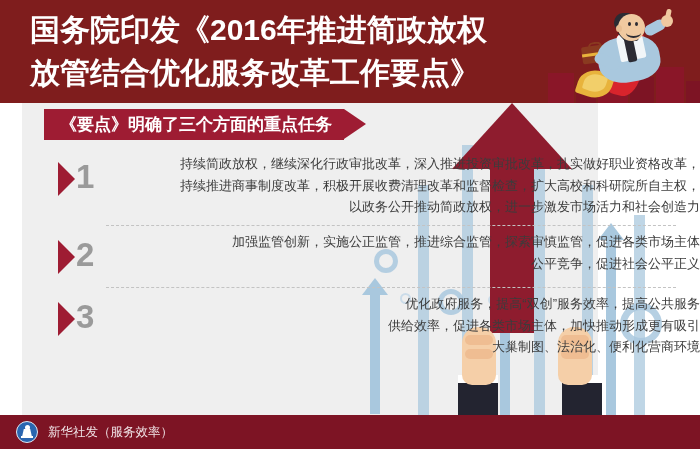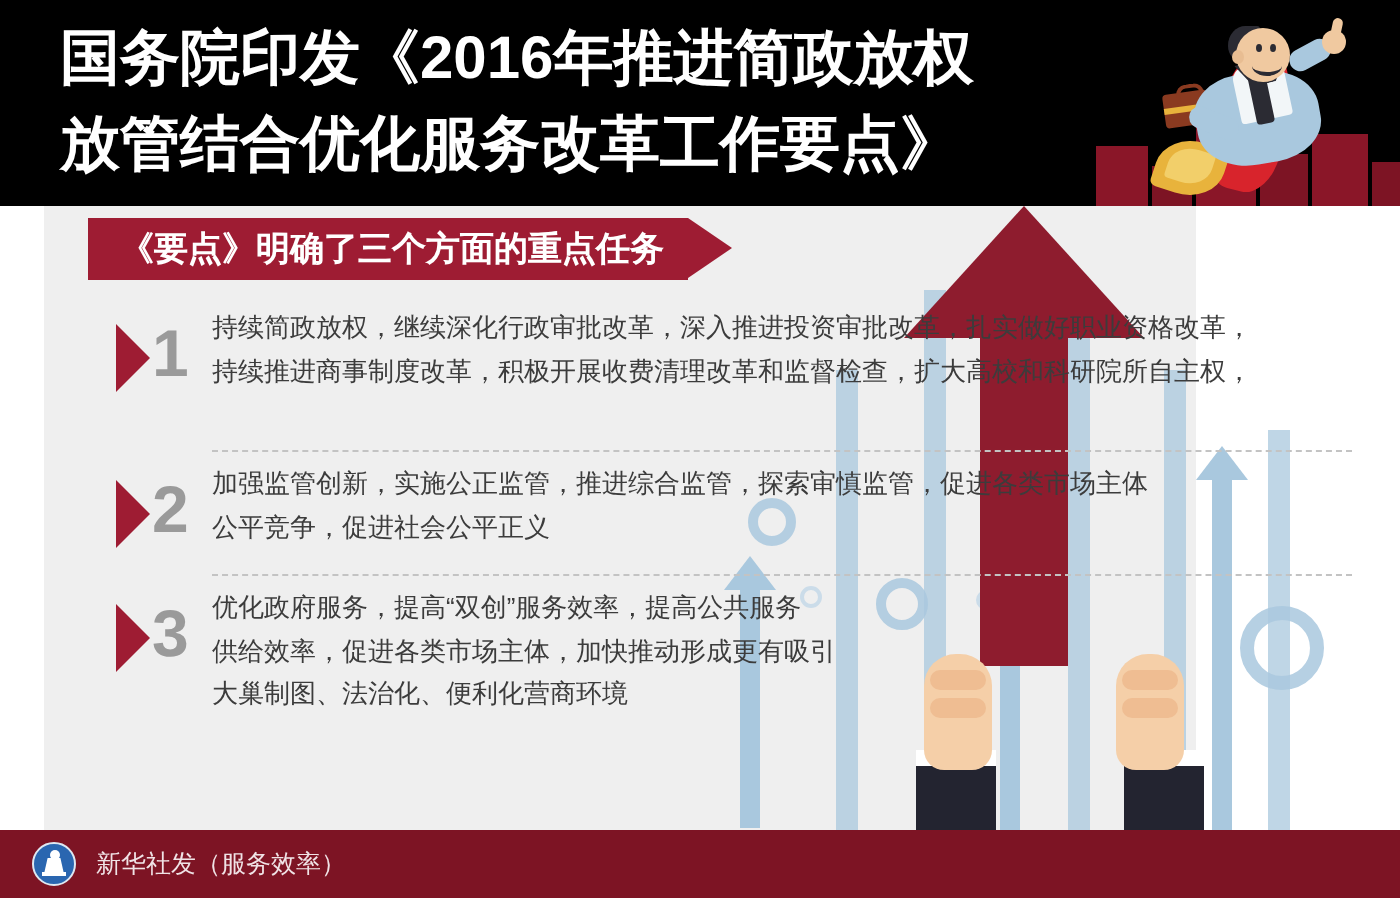--- a/index.html
+++ b/index.html
@@ -4,21 +4,21 @@
 <style>
   html,body{margin:0;padding:0;}
   body{
     width:700px;height:449px;overflow:hidden;
     font-family:"Liberation Sans","DejaVu Sans",sans-serif;
     background:#ffffff;
   }
   .poster{position:relative;width:700px;height:449px;overflow:hidden;background:#fff;}
 
   
-  .header{position:absolute;left:0;top:0;width:700px;height:103px;background:#000000;overflow:hidden;}
+  .header{position:absolute;left:0;top:0;width:700px;height:103px;background:#7f1d1d;overflow:hidden;}
   .header-title{
     position:absolute;left:30px;top:8px;width:520px;
     color:#ffffff;font-size:30px;line-height:43px;font-weight:bold;letter-spacing:0px;
     white-space:nowrap;
   }
   .header-title div{white-space:nowrap;}
 
   
   .skyline{position:absolute;left:548px;bottom:0;width:152px;height:46px;}
   .bld{position:absolute;bottom:0;background:#8a1628;}
@@ -101,21 +101,21 @@
 
   
   .items{position:absolute;left:22px;top:44px;width:656px;height:264px;z-index:5;}
   .item{position:relative;padding-left:62px;}
   .i1{height:72px;padding-top:6px;}
   .i2{height:56px;padding-top:6px;}
   .i3{height:76px;padding-top:6px;}
   .marker{position:absolute;left:14px;top:12px;width:46px;height:44px;}
   .tri{position:absolute;left:0;top:3px;width:0;height:0;border-top:17px solid transparent;border-bottom:17px solid transparent;border-left:17px solid #9e1c33;}
   .num{position:absolute;left:18px;top:-2px;font-size:33px;font-weight:bold;color:#9a9a9a;line-height:40px;font-family:"Liberation Sans",sans-serif;}
-  .itext{font-size:13px;line-height:21.5px;color:#3c3c3c;white-space:nowrap;}
+  .itext{font-size:13px;line-height:21.5px;color:#3c3c3c;white-space:nowrap;text-align:right;}
   .itext div{white-space:nowrap;}
   .sep{position:absolute;left:62px;width:570px;border-top:1px dashed #c3c3c3;height:0;}
 
   
   .footer{position:absolute;left:0;top:415px;width:700px;height:34px;background:#7d1424;}
   .footer-inner{position:absolute;left:16px;top:0;height:34px;display:flex;align-items:center;gap:10px;}
   .logo{position:relative;width:20px;height:20px;border-radius:50%;background:#2a66b0;border:1.5px solid #dfe8f2;}
   .logo-mark{position:absolute;left:4px;top:3px;width:12px;height:13px;}
   .lm-dome{position:absolute;left:3.5px;top:0;width:5px;height:5px;border-radius:50%;background:#fff;}
   .lm-body{position:absolute;left:1px;top:4px;width:10px;height:8px;background:#fff;clip-path:polygon(18% 0,82% 0,100% 100%,0 100%);}
@@ -226,20 +226,21 @@
       <div class="items">
 
         <div class="item i1">
           <div class="marker">
             <div class="tri"></div>
             <div class="num">1</div>
           </div>
           <div class="itext">
             <div>持续简政放权，继续深化行政审批改革，深入推进投资审批改革，扎实做好职业资格改革，</div>
             <div>持续推进商事制度改革，积极开展收费清理改革和监督检查，扩大高校和科研院所自主权，</div>
+            <div>以政务公开推动简政放权，进一步激发市场活力和社会创造力</div>
           </div>
         </div>
 
         <div class="sep" style="top:78px;"></div>
 
         <div class="item i2">
           <div class="marker">
             <div class="tri"></div>
             <div class="num">2</div>
           </div>

